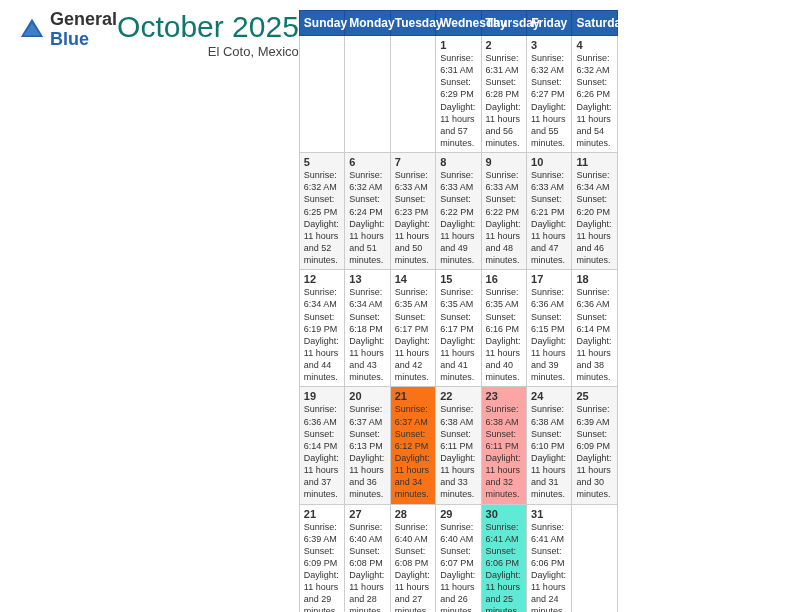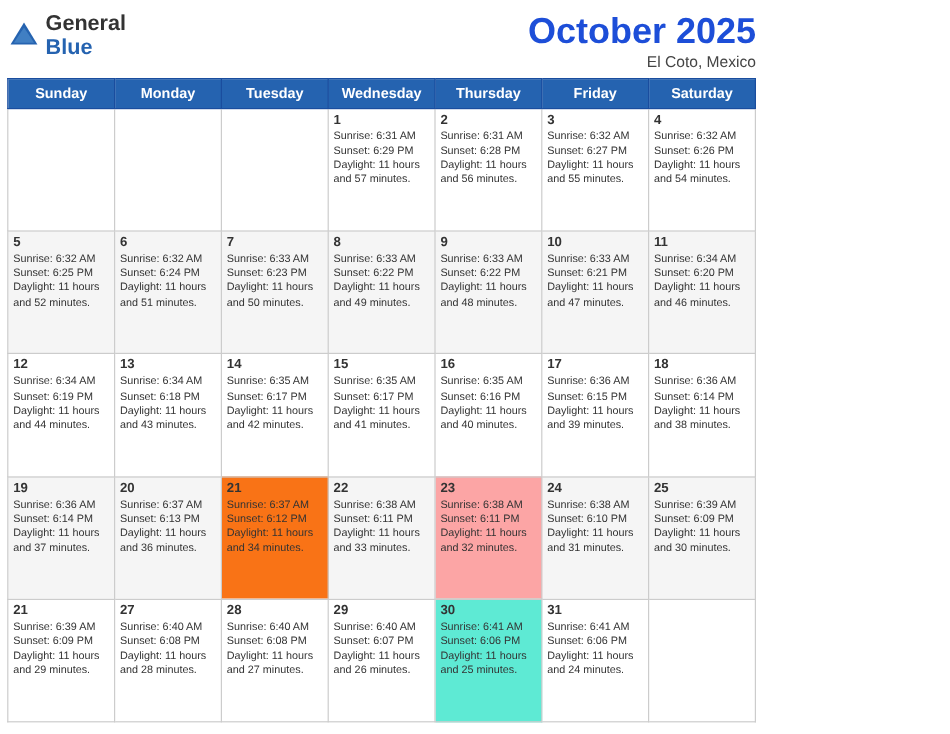--- a/index.html
+++ b/index.html
@@ -6,23 +6,23 @@
     body {
       font-family: Arial, sans-serif;
       background: #fff;
       width: 792px;
       height: 612px;
       overflow: hidden;
     }
     .page {
       width: 636px;
       height: 612px;
-      padding: 10px 6px;
+      padding: 10px 18px;
       display: flex;
-      flex-direction: column;
+      flex-direction: row;
     }
     .header {
       display: flex;
       justify-content: space-between;
       align-items: flex-start;
       margin-bottom: 6px;
     }
     .logo {
       display: flex;
       align-items: center;
@@ -37,22 +37,22 @@
     .logo-text .blue { color: #2563b0; }
     .logo-icon {
       width: 28px;
       height: 28px;
     }
     .title-area {
       text-align: right;
     }
     .month-title {
       font-size: 30px;
-      font-weight: bold;
-      color: #1d4ed8;
+      font-weight: normal;
+      color: #0f766e;
     }
     .location {
       font-size: 13px;
       color: #444;
     }
     .calendar {
       flex: 1;
       border: 1px solid #ccc;
       border-collapse: collapse;
       width: 100%;

